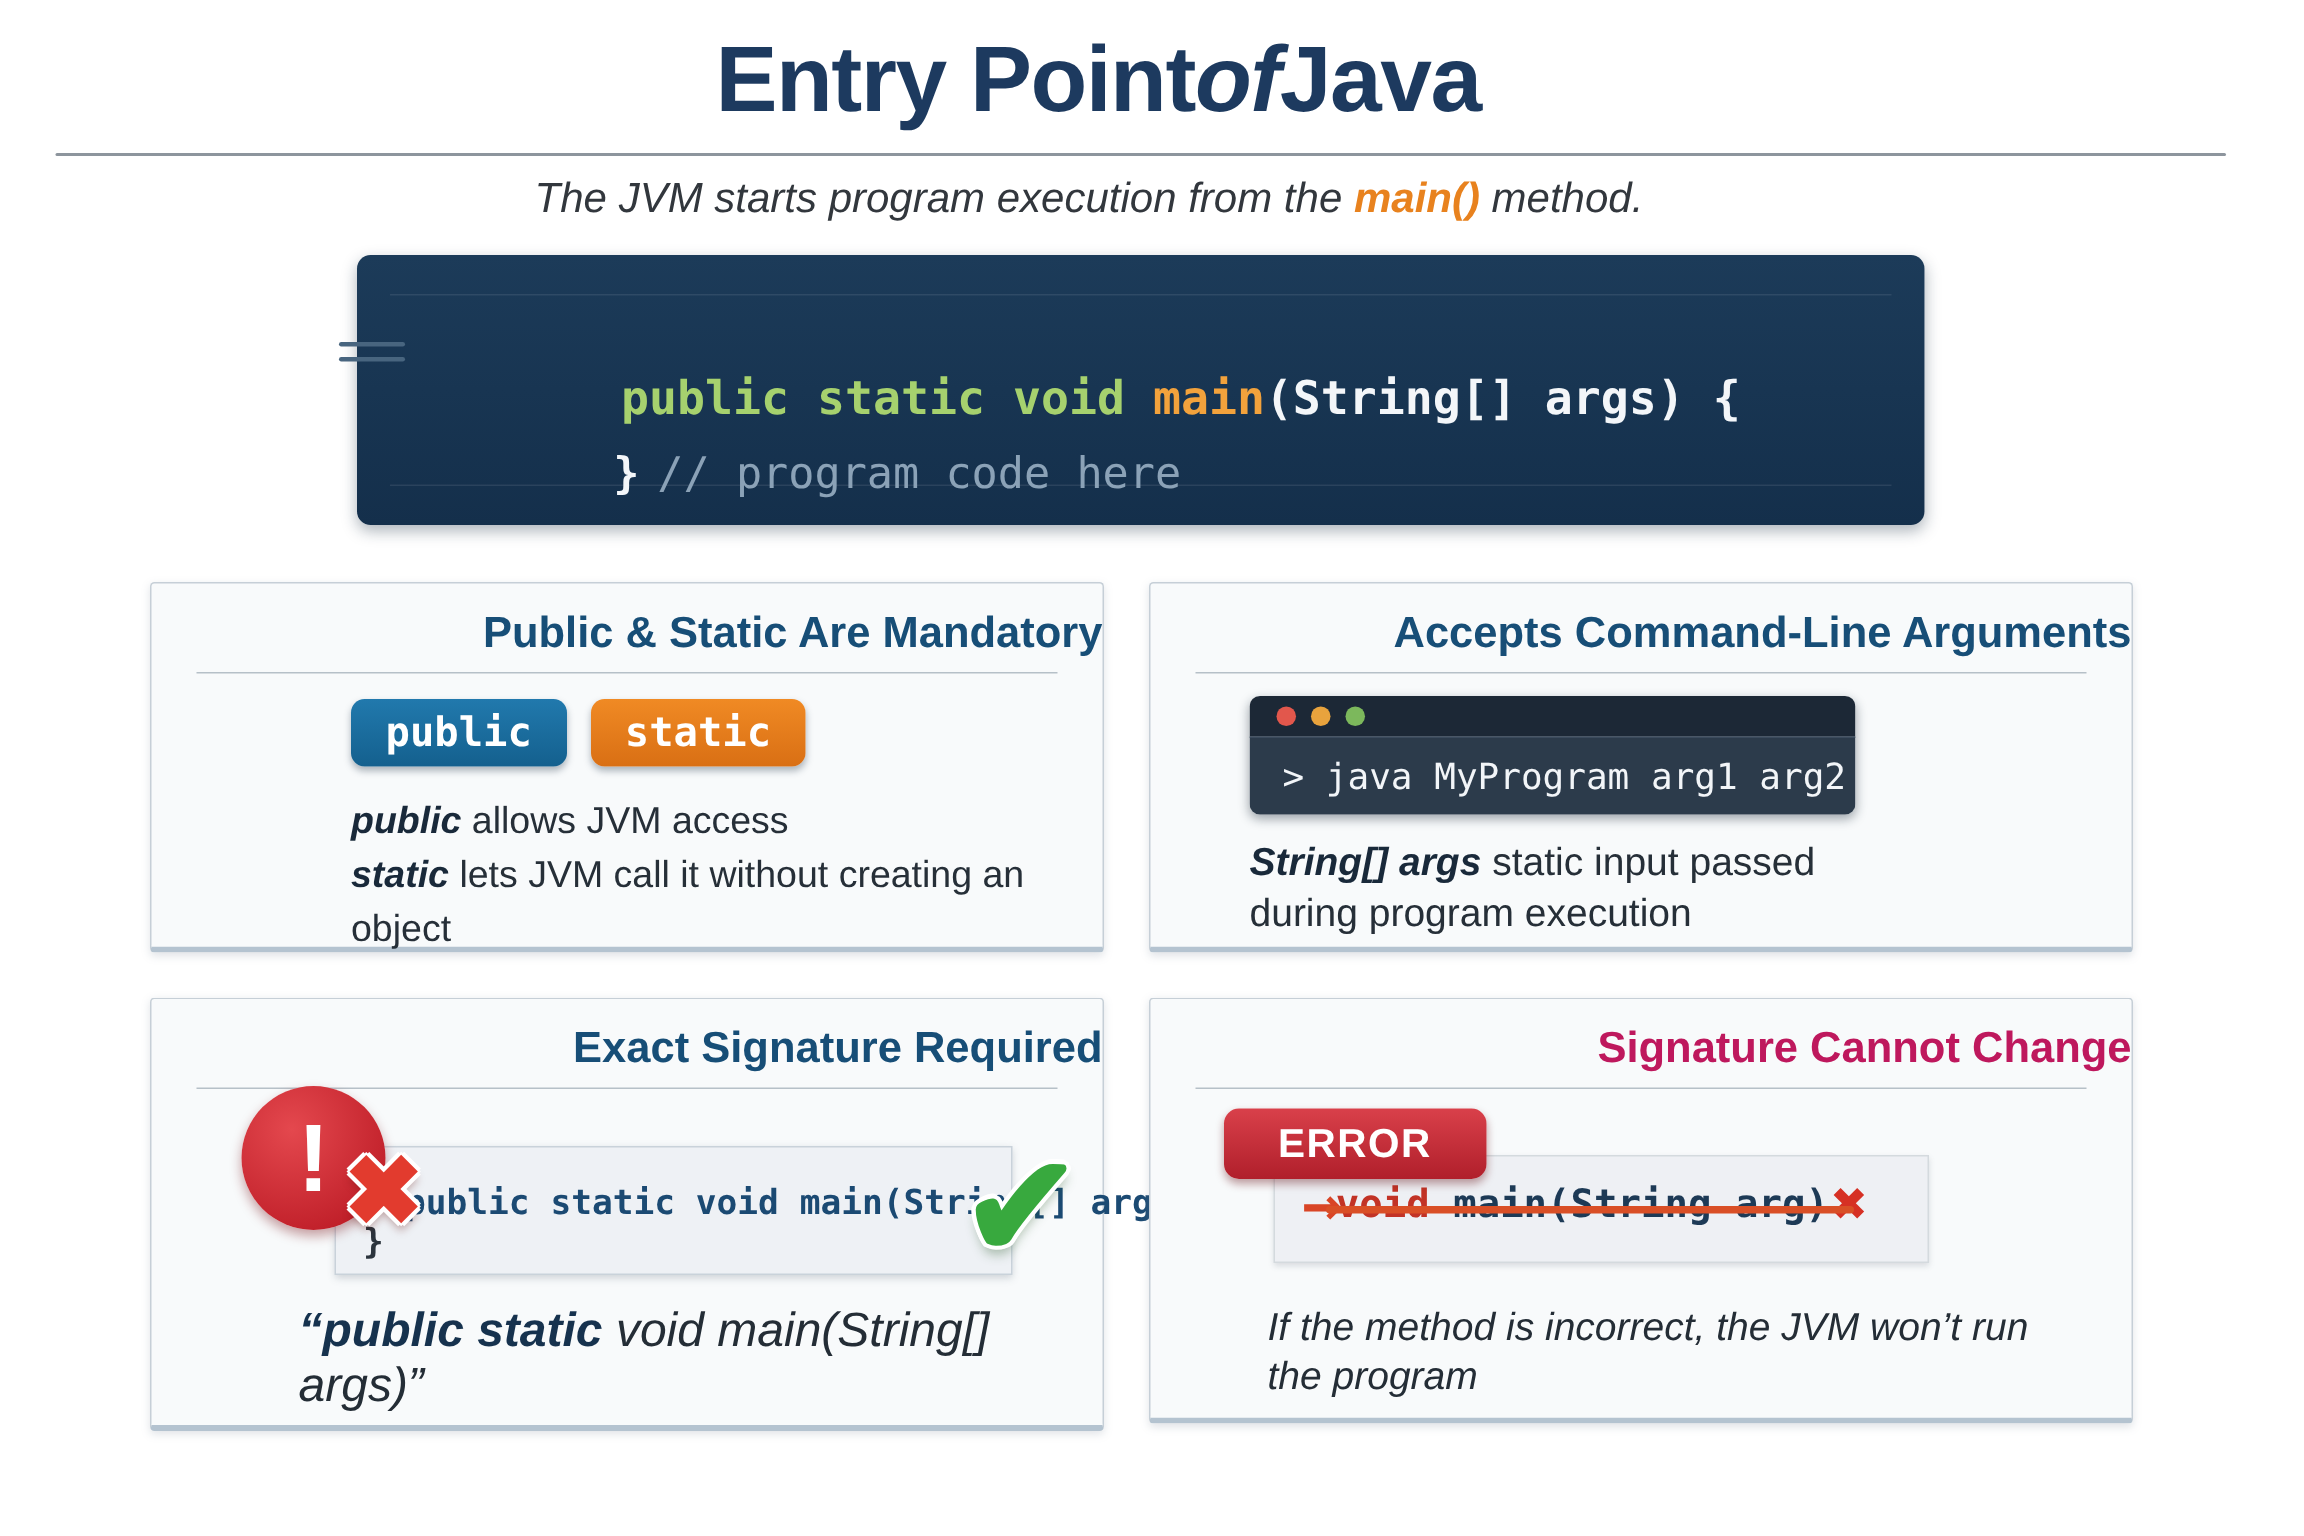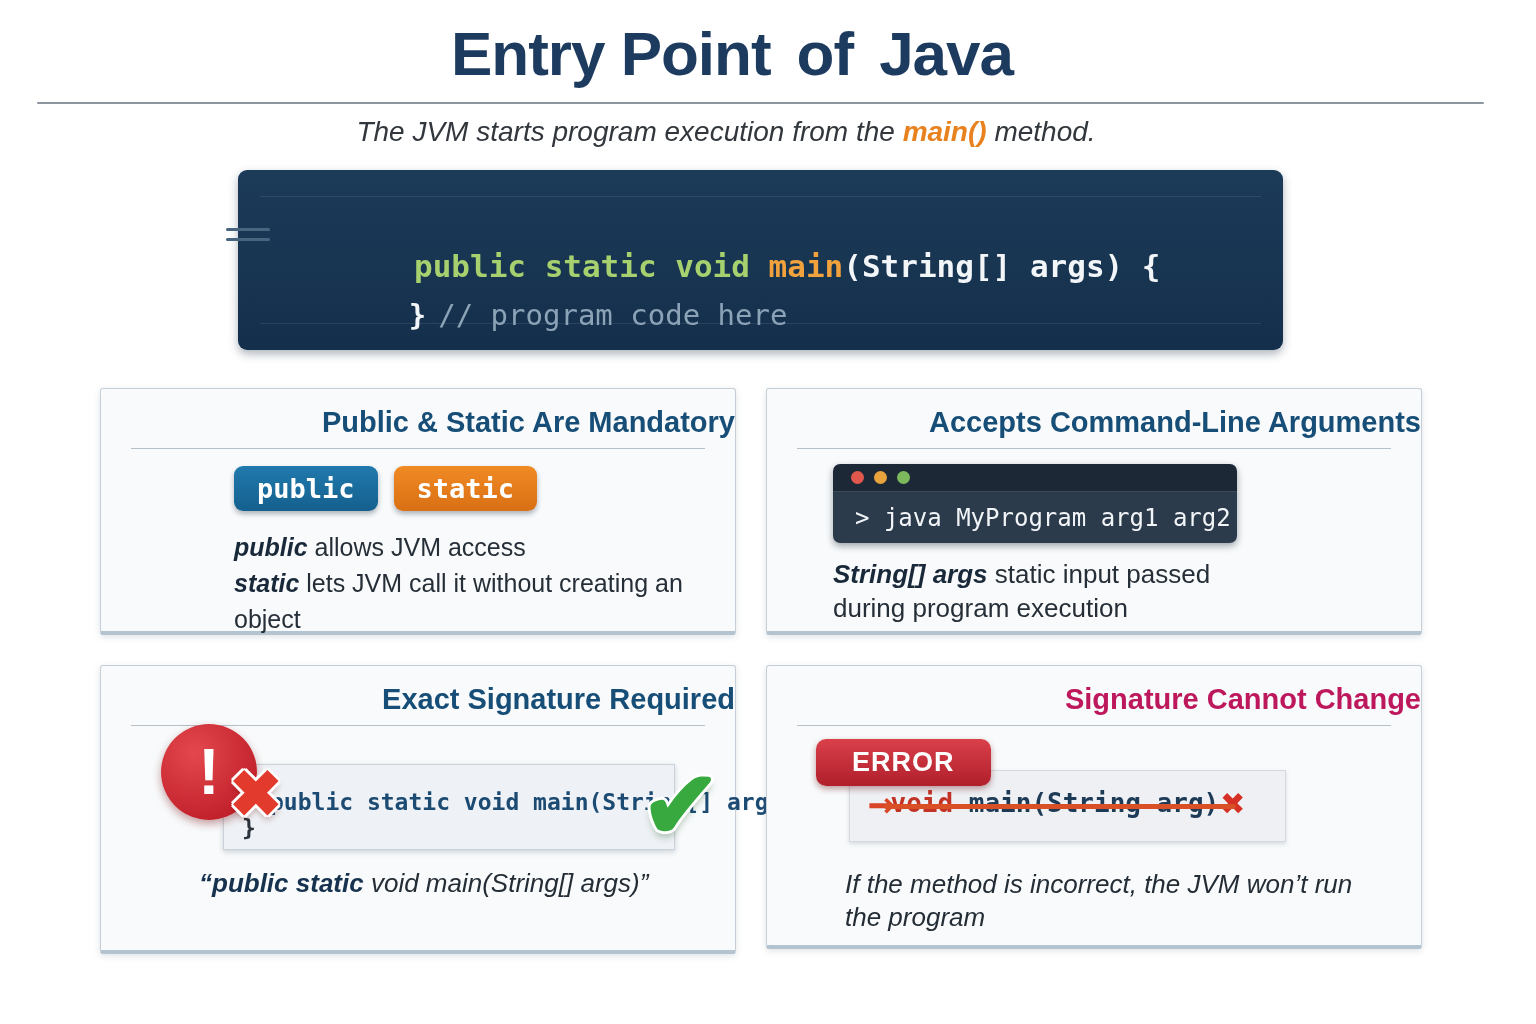--- a/index.html
+++ b/index.html
@@ -9,21 +9,21 @@
     font-family:"Liberation Sans", sans-serif;
     -webkit-font-smoothing:antialiased;
   }
   .mono{font-family:"DejaVu Sans Mono", monospace;}
 
   
   .main-title{
     position:absolute;top:18px;left:0;width:1464px;text-align:center;
     font-size:62px;font-weight:bold;color:#1d3a5f;letter-spacing:-1px;
   }
-  .main-title .of{font-weight:600;margin:0 26px;}
+  .main-title .of{font-style:italic;font-weight:600;margin:0 0;}
   .header-rule{
     position:absolute;top:102px;left:37px;width:1447px;height:2px;
     background:#8d959d;border-radius:1px;
   }
   .subtitle{
     position:absolute;top:116px;left:0;width:1452px;text-align:center;
     font-size:28px;font-style:italic;color:#32373d;font-weight:500;
   }
   .subtitle .hl{color:#e8821e;font-weight:bold;}
 
@@ -121,21 +121,21 @@
                 -2px -2px 0 #fff,2px 2px 0 #fff,-2px 2px 0 #fff,2px -2px 0 #fff,
                 0 5px 6px rgba(100,20,15,0.35);
   }
   .check-icon{
     position:absolute;left:540px;top:92px;z-index:4;
     font-size:95px;font-weight:bold;color:#38a93e;line-height:1;
     text-shadow:-3px 0 0 #fff,3px 0 0 #fff,0 -3px 0 #fff,0 3px 0 #fff,
                 -2px -2px 0 #fff,2px 2px 0 #fff,-2px 2px 0 #fff,2px -2px 0 #fff,
                 0 6px 7px rgba(40,90,40,0.35);
   }
-  .sig-quote{position:absolute;left:98px;top:202px;font-size:26px;font-style:italic;color:#242d36;}
+  .sig-quote{position:absolute;left:98px;top:202px;font-size:32px;font-style:italic;color:#242d36;}
   .sig-quote .qb{font-weight:bold;color:#16324e;}
   .sig-desc{position:absolute;left:110px;top:238px;font-size:26px;font-style:italic;color:#2a323b;}
 
   
   #card-error{left:766px;top:665px;width:654px;height:279px;}
   .error-badge{
     position:absolute;left:49px;top:73px;z-index:3;
     background:linear-gradient(#d9404a,#b01f2b);color:#ffffff;
     font-weight:bold;font-size:27px;letter-spacing:1px;
     padding:8px 36px;border-radius:10px;box-shadow:0 3px 6px rgba(100,15,20,0.4);

